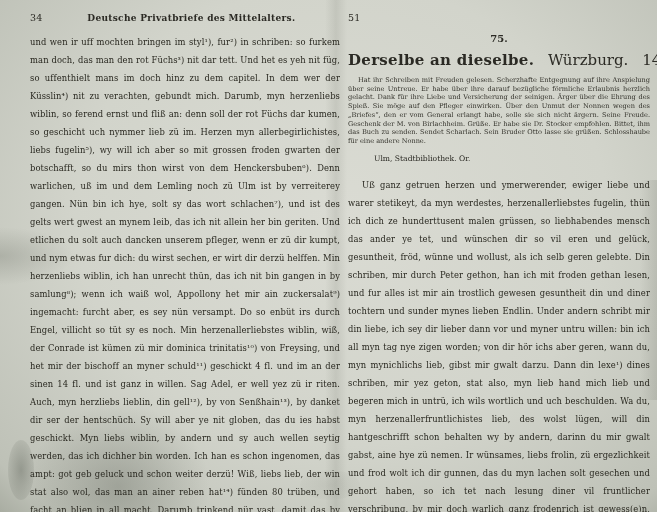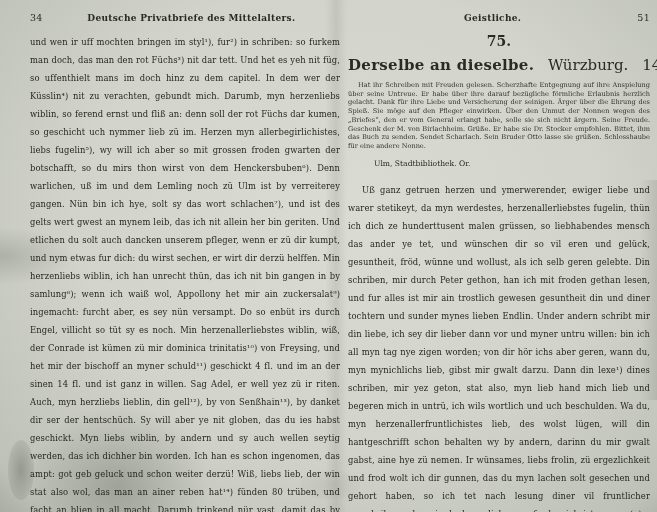--- a/index.html
+++ b/index.html
@@ -54,21 +54,21 @@
   }
   .address-par {
     font-size: 13px; line-height: 17px;
     margin-top: 4px; text-indent: 14px;
     text-align: justify; letter-spacing: 0.4px;
     font-weight: bold; color: #33322a;
   }
 
   .letter-number {
     text-align: center; font-weight: bold;
-    font-size: 14px; margin: 4px 0 7px 0;
+    font-size: 10px; margin: 4px 0 7px 0;
   }
   .letter-headline {
     text-align: left; font-size: 15px;
     margin-bottom: 7px; white-space: nowrap;
   }
   .letter-headline .title { font-weight: bold; letter-spacing: 0.3px; }
   .letter-headline .place { margin-left: 9px; }
   .letter-headline .date  { margin-left: 9px; }
 
   .summary {
@@ -92,21 +92,20 @@
       <span class="pagenum">34</span>
       <span class="head-title">Deutsche Privatbriefe des Mittelalters.</span>
     </div>
     <div class="body-text">und wen ir uff mochten bringen im styl¹), fur²) in schriben: so furkem man doch, das man den rot Füchs³) nit dar tett. Und het es yeh nit füg, so uffenthielt mans im doch hinz zu dem capitel. In dem wer der Küsslin⁴) nit zu verachten, gebundt mich. Darumb, myn herzenliebs wiblin, so ferend ernst und fliß an: denn soll der rot Füchs dar kumen, so geschicht uch nymmer lieb zü im. Herzen myn allerbegirlichistes, liebs fugelin⁵), wy will ich aber so mit grossen froden gwarten der botschafft, so du mirs thon wirst von dem Henckersbuben⁶). Denn warlichen, uß im und dem Lemling noch zü Ulm ist by verreiterey gangen. Nün bin ich hye, solt sy das wort schlachen⁷), und ist des gelts wert gwest an mynem leib, das ich nit allein her bin geriten. Und etlichen du solt auch dancken unserem pfleger, wenn er zü dir kumpt, und nym etwas fur dich: du wirst sechen, er wirt dir derzü helffen. Min herzenliebs wiblin, ich han unrecht thün, das ich nit bin gangen in by samlung⁸); wenn ich waiß wol, Appollony het mir ain zuckersalat⁹) ingemacht: furcht aber, es sey nün versampt. Do so enbüt irs durch Engel, villicht so tüt sy es noch. Min herzenallerliebstes wiblin, wiß, der Conrade ist kümen zü mir dominica trinitatis¹⁰) von Freysing, und het mir der bischoff an myner schuld¹¹) geschickt 4 fl. und im an der sinen 14 fl. und ist ganz in willen. Sag Adel, er well yez zü ir riten. Auch, myn herzliebs lieblin, din gell¹²), by von Senßhain¹³), by danket dir ser der hentschüch. Sy will aber ye nit globen, das du ies habst geschickt. Myn liebs wiblin, by andern und sy auch wellen seytig werden, das ich dichher bin worden. Ich han es schon ingenomen, das ampt: got geb geluck und schon weiter derzü! Wiß, liebs lieb, der win stat also wol, das man an ainer reben hat¹⁴) fünden 80 trüben, und facht an blien in all macht. Darumb trinkend nür vast, damit das by baß ler werden. Herzen myn liebs wiblin, hab mich wol lieb und laiß mich dir gen der zit und got befolchen sin: ich wils auch sicher thün. Und grüß mir B. W.¹⁵), Agt und din tochtern all und gib mir den brieff mynem Endlin von Rischach. Dem send ich da ½ c. matheißlin¹⁶): haiß mit dir taylen. Denn sy sollen gar gut sin, sind all erst by acht tagen her komen und sollen gar frisch sin. Und gib mir im auch da das fleschlin, das es daruß trinck. Vale, amantissima mulier, et me, ut soles, ama. Ex Herbippoli feria 2ᵃ post trinitatis 83.</div>
     <div class="address-par">(Adr.)  Magne devote domine, dampno M. de Sonthem ordinis s. Claro in Sefflingen, fautrici sue perdilectissime, presentetur.  M. W.</div>
 
   </div>
 
   <div class="page page-right">
     <div class="running-head">
-      <span class="head-title">Geistliche.</span>
       <span class="pagenum">51</span>
     </div>
     <div class="letter-number">75.</div>
     <div class="letter-headline">
       <span class="title">Derselbe an dieselbe.</span>
       <span class="place">Würzburg.</span>
       <span class="date">1483 Juni 11.</span>
     </div>
     <div class="summary">Hat ihr Schreiben mit Freuden gelesen. Scherzhafte Entgegnung auf ihre Anspielung über seine Untreue. Er habe über ihre darauf bezügliche förmliche Erlaubnis herzlich gelacht. Dank für ihre Liebe und Versicherung der seinigen. Ärger über die Ehrung des Spieß. Sie möge auf den Pfleger einwirken. Über den Unmut der Nonnen wegen des „Briefes“, den er vom General erlangt habe, solle sie sich nicht ärgern. Seine Freude. Geschenk der M. von Birlachheim. Grüße. Er habe sie Dr. Stocker empfohlen. Bittet, ihm das Buch zu senden. Sendet Scharlach. Sein Bruder Otto lasse sie grüßen. Schlosshaube für eine andere Nonne.</div>
     <div class="source-lines">

